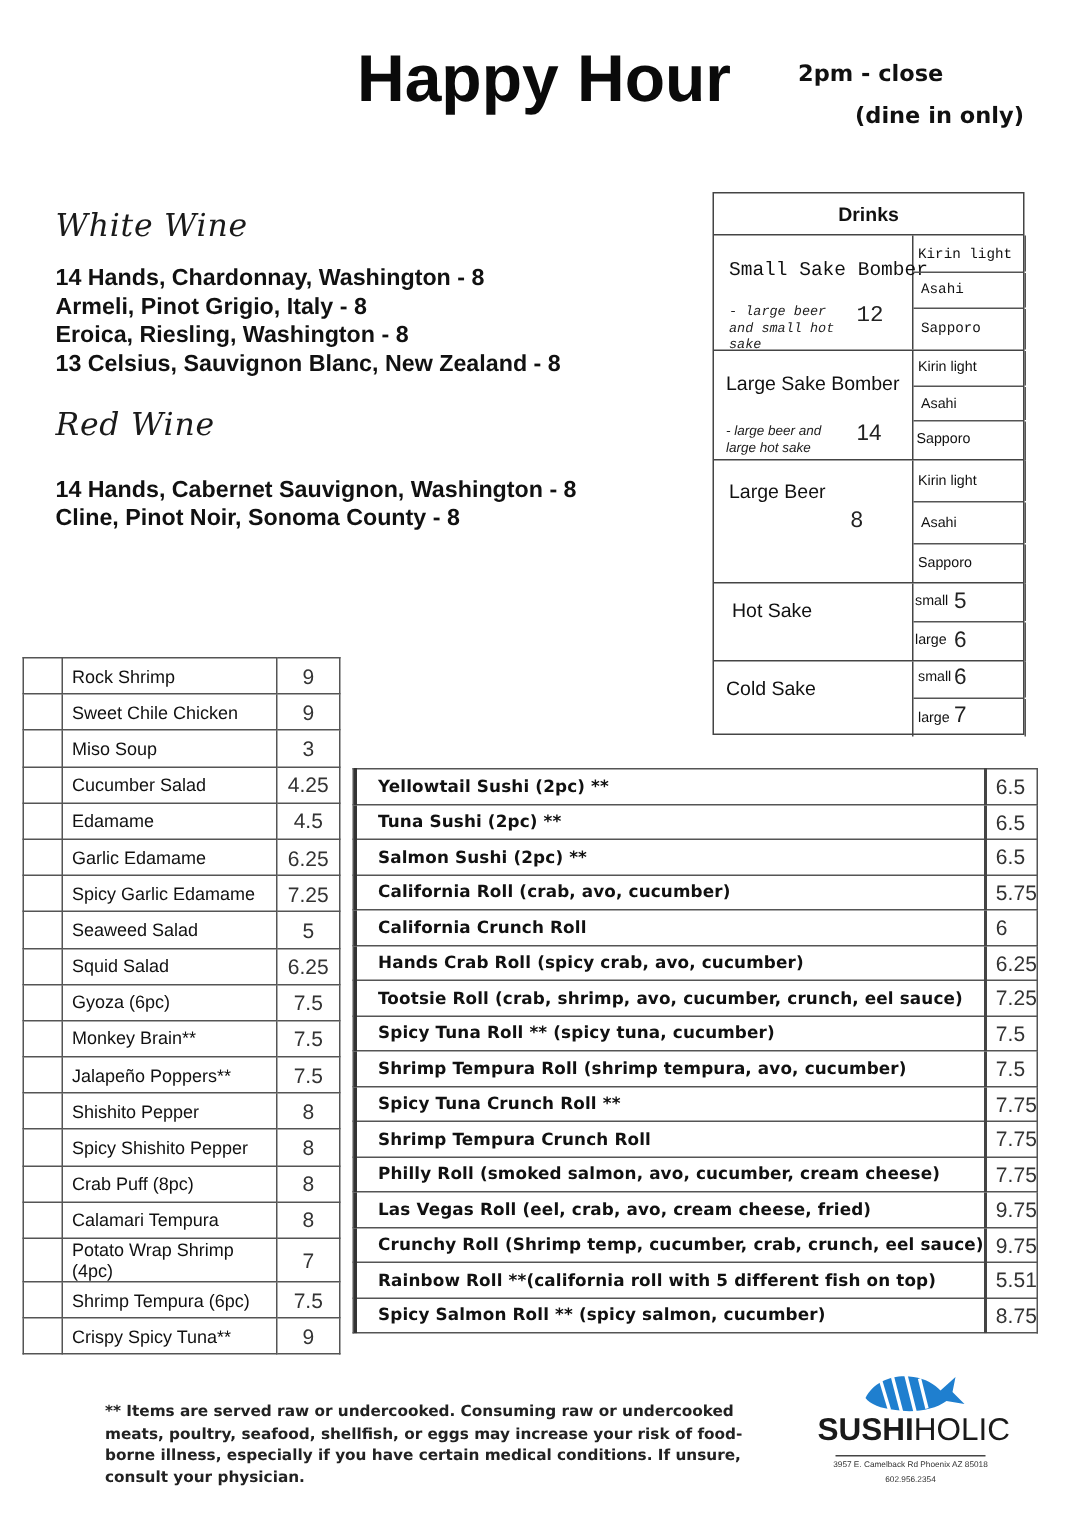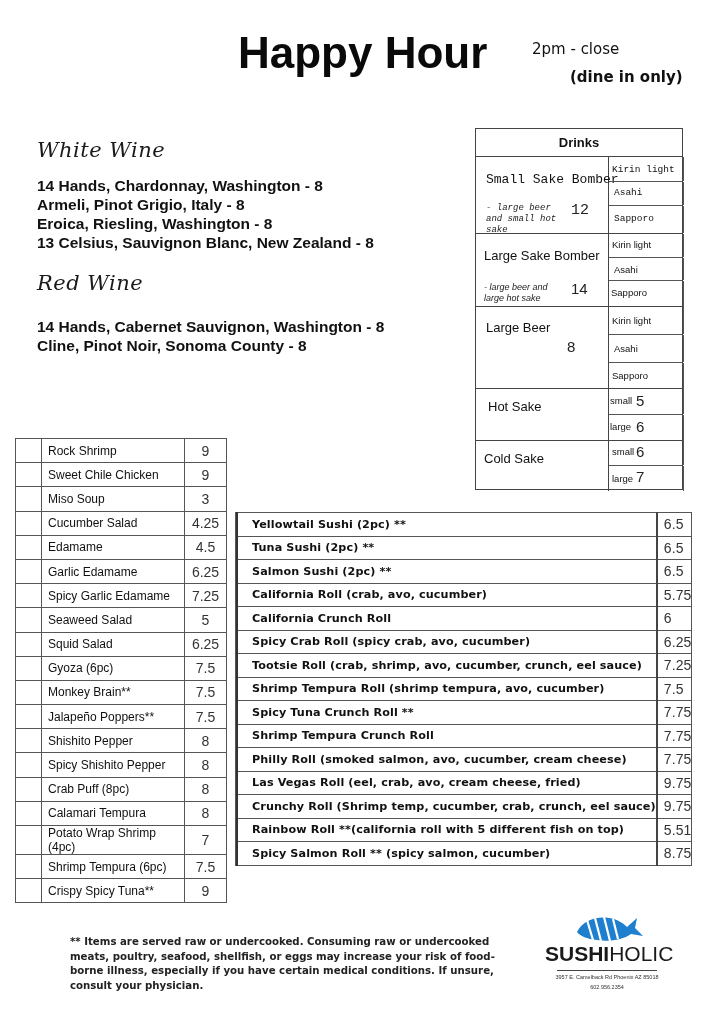--- a/index.html
+++ b/index.html
@@ -1,20 +1,20 @@
 <!DOCTYPE html>
 <html><head>
 <meta charset="utf-8">
 <style>
   * { box-sizing: border-box; margin: 0; padding: 0; }
   html, body { width: 720px; height: 1018px; background: #ffffff; overflow: hidden; }
   body { position: relative; font-family: "Liberation Sans", "DejaVu Sans", sans-serif; color: #111; }
 
   .title { position: absolute; left: 238px; top: 28px; font-size: 44px; font-weight: bold; letter-spacing: 0px; color: #0a0a0a; }
-  .hours { position: absolute; left: 532px; top: 40px; font-family: "DejaVu Sans", sans-serif; font-size: 15px; font-weight: normal; color: #111; }
+  .hours { position: absolute; left: 532px; top: 40px; font-family: "DejaVu Sans", sans-serif; font-size: 15px; font-weight: bold; color: #111; }
   .dine { position: absolute; left: 570px; top: 68px; font-family: "DejaVu Sans", sans-serif; font-size: 15px; font-weight: bold; color: #111; }
 
   .wine-heading { position: absolute; left: 37px; font-family: "DejaVu Serif", serif; font-style: italic; font-size: 21px; color: #1a1a1a; letter-spacing: 0.5px; }
   .wine-list { position: absolute; left: 37px; font-size: 15.5px; font-weight: bold; line-height: 19px; color: #111; }
 
   
   .drinks { position: absolute; left: 475px; top: 128px; width: 208px; height: 362px; border: 1.5px solid #444; }
   .drinks .hdr { height: 28px; border-bottom: 1.5px solid #444; text-align: center; font-weight: bold; font-size: 13px; line-height: 28px; }
   .dgroup { position: relative; border-bottom: 1.5px solid #444; }
   .dgroup:last-child { border-bottom: none; }
@@ -297,27 +297,32 @@
         <td class="nm">California Roll (crab, avo, cucumber)</td>
         <td class="pr">5.75</td>
       </tr>
       <tr>
         <td class="check"></td>
         <td class="nm">California Crunch Roll</td>
         <td class="pr">6</td>
       </tr>
       <tr>
         <td class="check"></td>
-        <td class="nm">Spicy Crab Roll (spicy crab, avo, cucumber)</td>
+        <td class="nm">Hands Crab Roll (spicy crab, avo, cucumber)</td>
         <td class="pr">6.25</td>
       </tr>
       <tr>
         <td class="check"></td>
         <td class="nm">Tootsie Roll (crab, shrimp, avo, cucumber, crunch, eel sauce)</td>
         <td class="pr">7.25</td>
+      </tr>
+      <tr>
+        <td class="check"></td>
+        <td class="nm">Spicy Tuna Roll ** (spicy tuna, cucumber)</td>
+        <td class="pr">7.5</td>
       </tr>
       <tr>
         <td class="check"></td>
         <td class="nm">Shrimp Tempura Roll (shrimp tempura, avo, cucumber)</td>
         <td class="pr">7.5</td>
       </tr>
       <tr>
         <td class="check"></td>
         <td class="nm">Spicy Tuna Crunch Roll **</td>
         <td class="pr">7.75</td>

